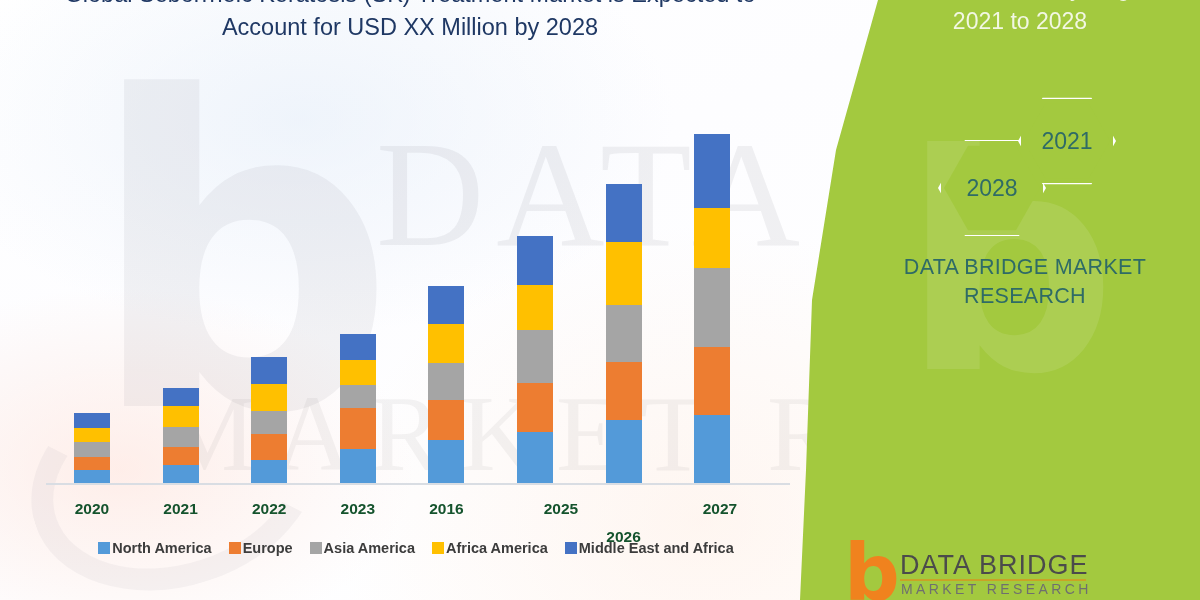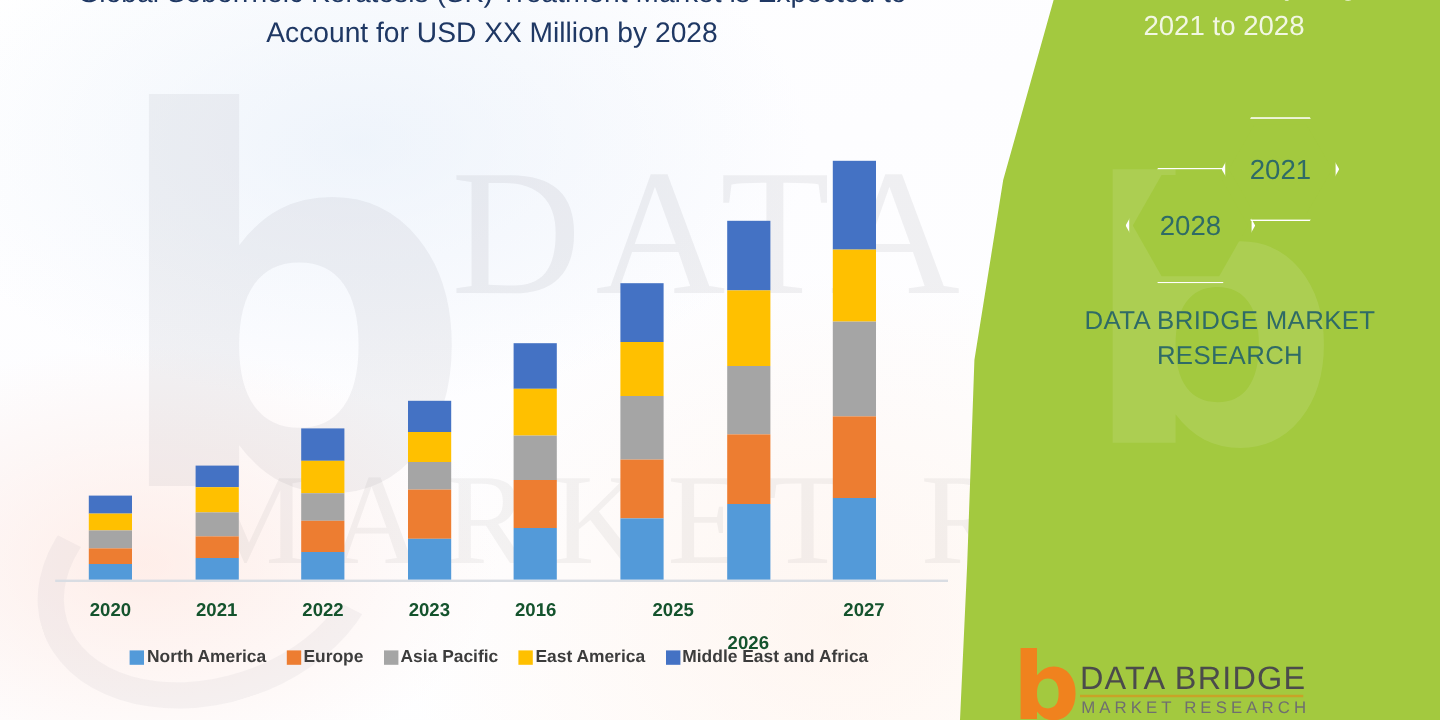--- a/index.html
+++ b/index.html
@@ -211,25 +211,25 @@
         <div class="lg-item">
           <span class="lg-swatch" style="background: rgb(83, 154, 217);"></span>
           <span class="lg-label">North America</span>
         </div>
         <div class="lg-item">
           <span class="lg-swatch" style="background: rgb(237, 125, 49);"></span>
           <span class="lg-label">Europe</span>
         </div>
         <div class="lg-item">
           <span class="lg-swatch" style="background: rgb(165, 165, 165);"></span>
-          <span class="lg-label">Asia Pacific</span>
+          <span class="lg-label">Asia America</span>
         </div>
         <div class="lg-item">
           <span class="lg-swatch" style="background: rgb(255, 192, 0);"></span>
-          <span class="lg-label">East America</span>
+          <span class="lg-label">Africa America</span>
         </div>
         <div class="lg-item">
           <span class="lg-swatch" style="background: rgb(68, 114, 196);"></span>
           <span class="lg-label">Middle East and Africa</span>
         </div>
       </div>
   </div>
 
   <div class="green-panel"></div>
   <div class="green-wm">b</div>

